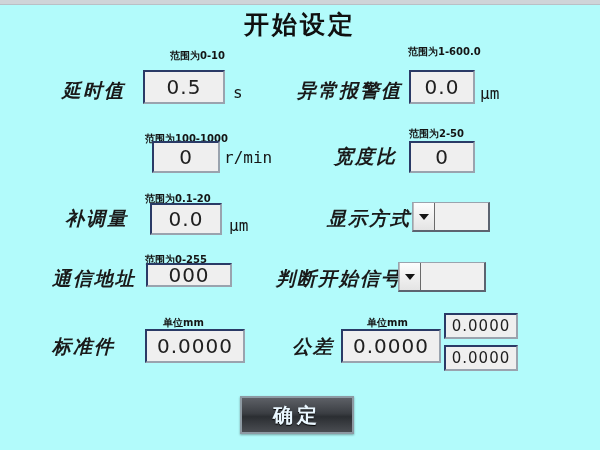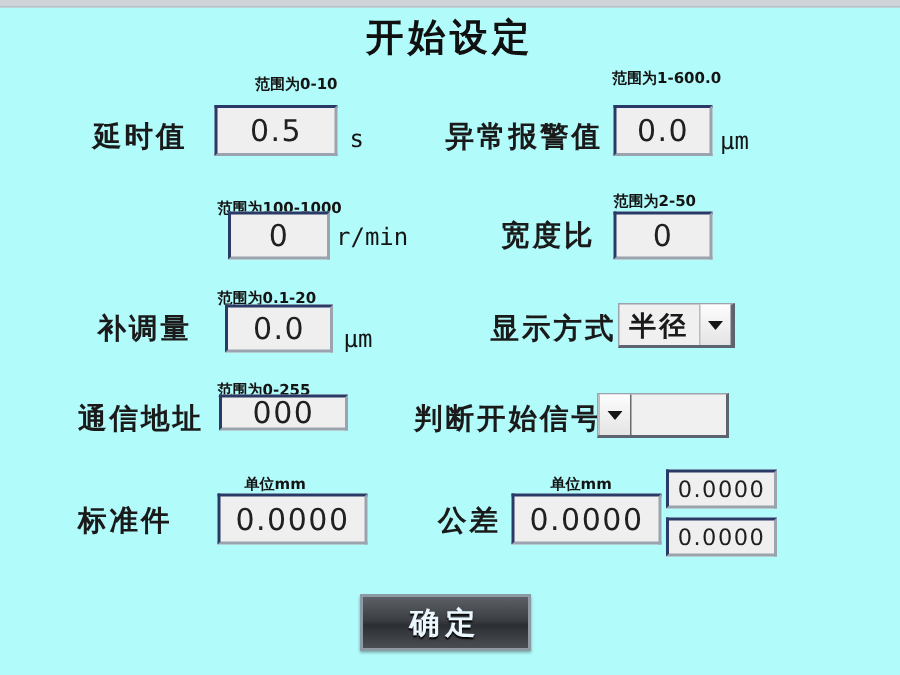--- a/index.html
+++ b/index.html
@@ -13,20 +13,21 @@
   .topstrip{position:absolute;left:0;top:0;width:600px;height:4px;background:#cfd4d8;border-bottom:1px solid #b9c0c6;}
   .title{
     position:absolute;left:0;top:8px;width:600px;text-align:center;
     font-size:25px;font-weight:bold;color:#101010;letter-spacing:3px;
   }
 
   
   .lbl{
     font-size:19px;font-weight:bold;color:#1a1a1a;letter-spacing:2px;
     white-space:nowrap;
+    font-style:italic;
   }
   .hint{
     position:absolute;font-size:10px;color:#141414;font-weight:bold;
     white-space:nowrap;letter-spacing:0px;
   }
   .box{
     position:absolute;box-sizing:border-box;
     background:#efefef;
     border-top:2px solid #2a3a66;
     border-left:2px solid #2a3a66;
@@ -106,21 +107,20 @@
   <div class="hint" style="left:409px;top:127px;">范围为2-50</div>
   <div class="box" style="left:409px;top:141px;width:66px;height:32px;">0</div>
 
   <div class="lbl" style="position:absolute;left:65px;top:206px;">补调量</div>
   <div class="hint" style="left:145px;top:192px;">范围为0.1-20</div>
   <div class="box" style="left:150px;top:203px;width:72px;height:32px;">0.0</div>
   <div class="unit" style="left:229px;top:216px;">μm</div>
 
   <div class="lbl" style="position:absolute;left:327px;top:206px;">显示方式</div>
   <div class="combo" style="left:412px;top:202px;width:78px;">
-    <div class="val">半径</div>
     <div class="arrowbtn">
         <div class="caret"></div>
       </div>
   </div>
 
   <div class="lbl" style="position:absolute;left:52px;top:266px;">通信地址</div>
   <div class="hint" style="left:145px;top:253px;">范围为0-255</div>
   <div class="box" style="left:146px;top:263px;width:86px;height:24px;">000</div>
 
   <div class="lbl" style="position:absolute;left:276px;top:266px;">判断开始信号</div>

